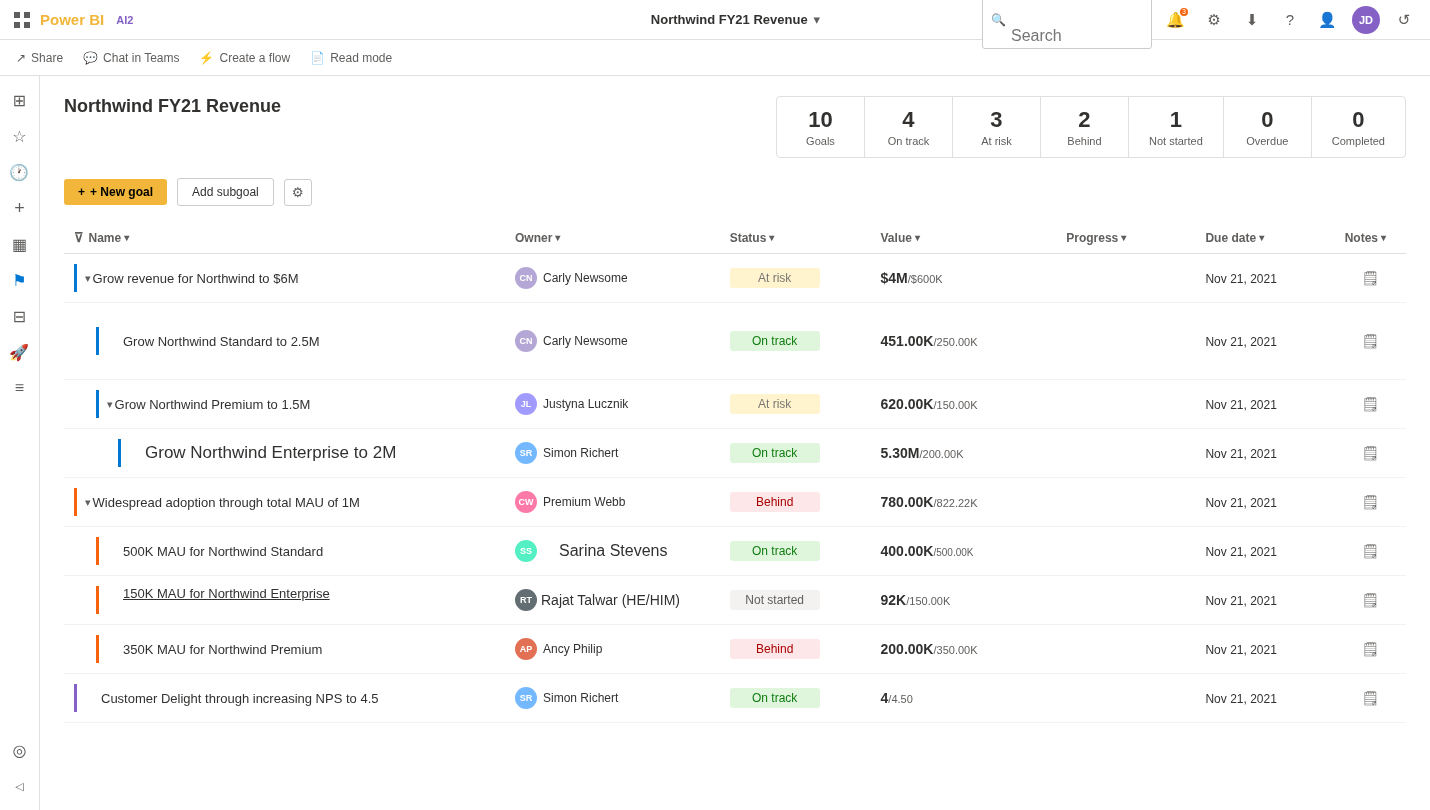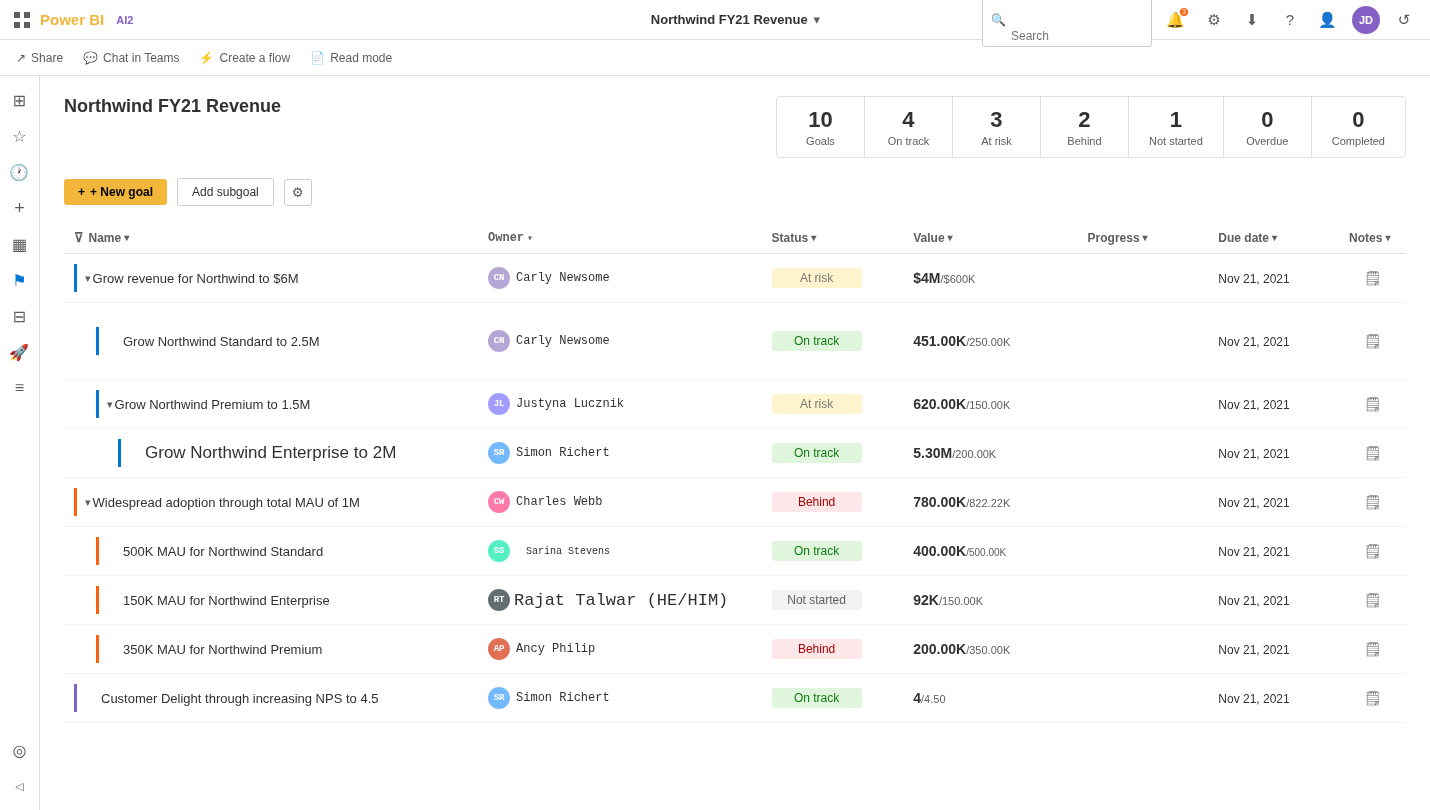--- a/index.html
+++ b/index.html
@@ -12,21 +12,21 @@
       padding: 0 12px; gap: 8px;
     }
     .top-bar-left { display: flex; align-items: center; gap: 8px; flex: 1; }
     .app-grid-icon { width: 20px; height: 20px; display: flex; align-items: center; justify-content: center; cursor: pointer; }
     .app-name { font-size: 15px; font-weight: 700; color: #f2b63b; margin-right: 4px; }
     .ai2-badge { font-size: 11px; color: #8661c5; font-weight: 600; }
     .top-bar-center { flex: 1; text-align: center; display: flex; align-items: center; justify-content: center; gap: 6px; }
     .report-title { font-size: 13px; font-weight: 600; color: #323130; }
     .top-bar-right { display: flex; align-items: center; gap: 10px; }
     .search-box { display: flex; align-items: center; border: 1px solid #ccc; border-radius: 3px; padding: 3px 8px; gap: 5px; background: #fff; width: 170px; }
-    .search-box input { border: none; outline: none; font-size: 12px; width: 100%; margin-top: 32px; }
+    .search-box input { border: none; outline: none; font-size: 16px; width: 100%; margin-top: 32px; }
     .icon-btn { width: 28px; height: 28px; display: flex; align-items: center; justify-content: center; cursor: pointer; border-radius: 3px; font-size: 15px; color: #605e5c; }
     .notif-badge { position: relative; }
     .notif-dot { position: absolute; top: 2px; right: 2px; width: 8px; height: 8px; background: #f7630c; border-radius: 50%; font-size: 7px; color: white; display: flex; align-items: center; justify-content: center; }
     .avatar { width: 28px; height: 28px; border-radius: 50%; background: #8661c5; color: white; display: flex; align-items: center; justify-content: center; font-size: 11px; font-weight: 600; }
 
     
     .sub-nav {
       display: flex; align-items: center; height: 36px;
       background: #ffffff; border-bottom: 1px solid #e1dfdd;
       padding: 0 16px; gap: 20px;
@@ -61,21 +61,21 @@
     
     .goals-table { width: 100%; border-collapse: collapse; }
     .goals-table thead tr th {
       text-align: left; padding: 8px 10px; font-size: 12px; font-weight: 600;
       color: #605e5c; border-bottom: 1px solid #e1dfdd; white-space: nowrap;
     }
     .goals-table thead tr th .col-header { display: flex; align-items: center; gap: 3px; cursor: pointer; }
     .goals-table tbody tr { border-bottom: 1px solid #f3f2f1; }
 
     .td-name-col { min-width: 380px; }
-    .td-owner-col { min-width: 160px; font-family: Liberation Mono, monospace; }
+    .td-owner-col { min-width: 160px; }
     .td-status-col { min-width: 130px; }
     .td-value-col { min-width: 160px; }
     .td-progress-col { min-width: 120px; }
     .td-duedate-col { min-width: 120px; }
     .td-notes-col { min-width: 60px; text-align: center; }
 
     .filter-icon { color: #605e5c; font-size: 13px; margin-right: 2px; }
 
     .chevron-icon { font-size: 10px; }
   </style>
@@ -364,21 +364,21 @@
     <td class="td-name-col" style="padding:10px 10px;">
       <div style="display:flex;align-items:center;padding-left:0px;">
         <span style="display:inline-block;width:3px;height:28px;background:#f7630c;margin-right:8px;flex-shrink:0;"></span>
         <span style="cursor:pointer;color:#605e5c;font-size:11px;margin-right:2px;">▾</span>
         <span style="font-size:13px;">Widespread adoption through total MAU of 1M</span>
       </div>
     </td>
     <td class="td-owner-col" style="padding:10px;">
       <div style="display:flex;align-items:center;gap:6px;">
         <div style="width:22px;height:22px;border-radius:50%;background:#fd79a8;flex-shrink:0;display:flex;align-items:center;justify-content:center;font-size:9px;font-weight:600;color:white;">CW</div>
-        <span style="font-size:12px;">Charles Webb</span>
+        <span style="font-size:12px;">Premium Webb</span>
       </div>
     </td>
     <td class="td-status-col" style="padding:10px;">
       <span style="display:inline-block;padding:3px 14px;border-radius:3px;font-size:12px;text-align:center;min-width:90px;background:#fde7e9;color:#a80000;">Behind</span>
     </td>
     <td class="td-value-col" style="padding:10px;">
       <span style="font-size:14px;font-weight:600;">780.00K</span><span style="font-size:11px;color:#605e5c;">/822.22K</span>
     </td>
     <td class="td-progress-col" style="padding:10px;"></td>
     <td class="td-duedate-col" style="padding:10px;">
@@ -390,51 +390,51 @@
   </tr>
           <tr style="border-bottom: 1px solid rgb(243, 242, 241);">
     <td class="td-name-col" style="padding:10px 10px;">
       <div style="display:flex;align-items:center;padding-left:22px;">
         <span style="display:inline-block;width:3px;height:28px;background:#f7630c;margin-right:8px;flex-shrink:0;"></span>
         <span style="display:inline-block;width:16px;"></span>
         <span style="font-size:13px;">500K MAU for Northwind Standard</span>
       </div>
     </td>
     <td class="td-owner-col" style="padding:10px;">
-      <div style="display:flex;align-items:center;gap:16px;text-align:right;">
+      <div style="display:flex;align-items:center;gap:6px;text-align:right;">
         <div style="width:22px;height:22px;border-radius:50%;background:#55efc4;flex-shrink:0;display:flex;align-items:center;justify-content:center;font-size:9px;font-weight:600;color:white;">SS</div>
-        <span style="font-size:10px;">Sarina Stevens</span>
+        <span style="font-size:16px;margin-left:16px;">Sarina Stevens</span>
       </div>
     </td>
     <td class="td-status-col" style="padding:10px;">
       <span style="display:inline-block;padding:3px 14px;border-radius:3px;font-size:12px;text-align:center;min-width:90px;background:#dff6dd;color:#107c10;">On track</span>
     </td>
     <td class="td-value-col" style="padding:10px;">
       <span style="font-size:14px;font-weight:600;">400.00K</span><span style="font-size:10px;color:#605e5c;">/500.00K</span>
     </td>
     <td class="td-progress-col" style="padding:10px;"></td>
     <td class="td-duedate-col" style="padding:10px;">
       <span style="font-size:12px;">Nov 21, 2021</span>
     </td>
     <td class="td-notes-col" style="padding:10px;text-align:center;">
       <span style="color:#605e5c;font-size:14px;cursor:pointer;">🗒</span>
     </td>
   </tr>
           <tr style="border-bottom: 1px solid rgb(243, 242, 241);">
     <td class="td-name-col" style="padding:10px 10px;">
-      <div style="display:flex;align-items:center;padding-left:22px;">
+      <div style="display:flex;align-items:flex-start;padding-left:22px;text-decoration:underline;">
         <span style="display:inline-block;width:3px;height:28px;background:#f7630c;margin-right:8px;flex-shrink:0;"></span>
         <span style="display:inline-block;width:16px;"></span>
         <span style="font-size:13px;">150K MAU for Northwind Enterprise</span>
       </div>
     </td>
     <td class="td-owner-col" style="padding:10px;">
       <div style="display:flex;align-items:center;gap:4px;">
         <div style="width:22px;height:22px;border-radius:50%;background:#636e72;flex-shrink:0;display:flex;align-items:center;justify-content:center;font-size:9px;font-weight:600;color:white;">RT</div>
-        <span style="font-size:17px;">Rajat Talwar (HE/HIM)</span>
+        <span style="font-size:14px;">Rajat Talwar (HE/HIM)</span>
       </div>
     </td>
     <td class="td-status-col" style="padding:10px;">
       <span style="display:inline-block;padding:3px 14px;border-radius:3px;font-size:12px;text-align:center;min-width:90px;background:#f3f2f1;color:#605e5c;">Not started</span>
     </td>
     <td class="td-value-col" style="padding:10px;">
       <span style="font-size:14px;font-weight:600;">92K</span><span style="font-size:11px;color:#605e5c;">/150.00K</span>
     </td>
     <td class="td-progress-col" style="padding:10px;"></td>
     <td class="td-duedate-col" style="padding:10px;">

